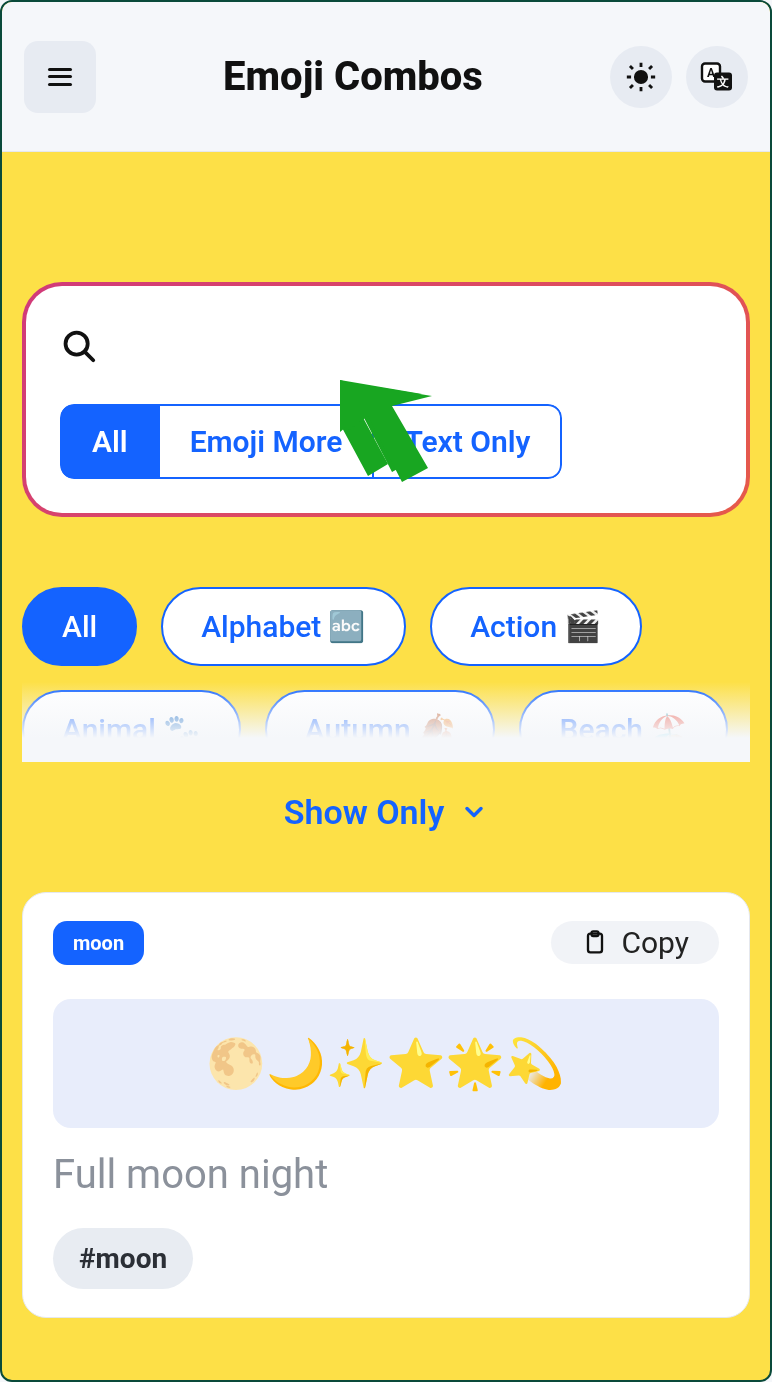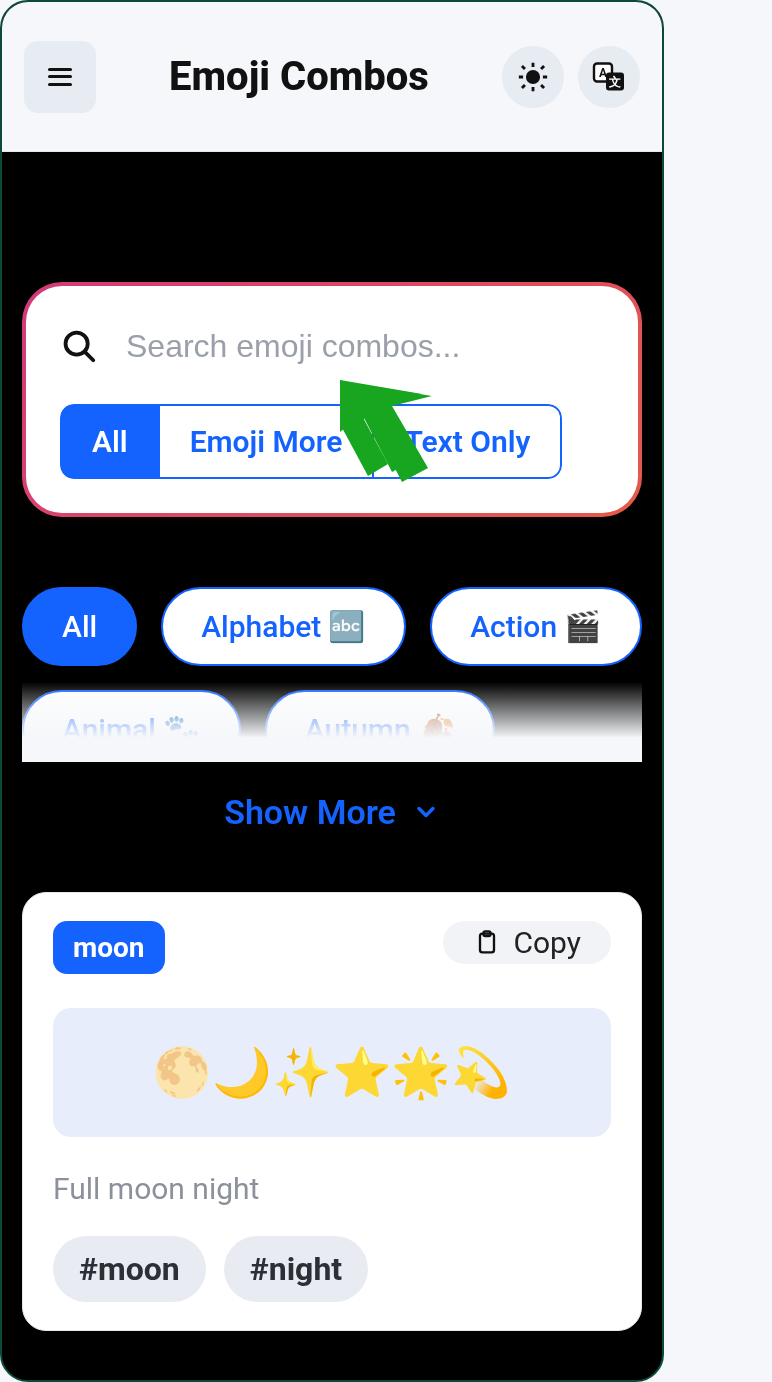--- a/index.html
+++ b/index.html
@@ -1,17 +1,17 @@
 <!DOCTYPE html>
 <html><head>
 <meta charset="utf-8">
 <style>
   * { box-sizing: border-box; margin: 0; padding: 0; }
   html, body { width: 772px; height: 1382px; font-family: -apple-system, BlinkMacSystemFont, "Segoe UI", Roboto, sans-serif; background: #f5f7fa; }
-  .app { width: 664px; height: 1382px; background: #000000; border: 2px solid #0a4a3a; border-radius: 28px; overflow: hidden; position: relative; }
+  .app { width: 772px; height: 1382px; background: #fde047; border: 2px solid #0a4a3a; border-radius: 12px; overflow: hidden; position: relative; }
 
   
   .header {
     display: flex; align-items: center; justify-content: space-between;
     padding: 18px 22px 18px 22px; height: 150px;
     border-bottom: 1px solid #e5e8ee; background: #f5f7fa;
   }
   .menu-btn {
     width: 72px; height: 72px; background: #e7ebf2; border-radius: 14px;
     display: flex; align-items: center; justify-content: center; cursor: pointer;
@@ -71,35 +71,35 @@
     margin-top: 30px; color:#1463ff; font-size: 34px; font-weight:600; cursor:pointer;
   }
 
   
   .combo-card {
     margin: 60px 20px 0 20px; background:#fff; border:1px solid #e5e8ee;
     border-radius: 24px; padding: 28px 30px;
   }
   .combo-top { display:flex; justify-content:space-between; align-items:flex-start; }
   .badge {
-    background:#1463ff; color:#fff; font-size:28px; font-weight:700;
+    background:#1463ff; color:#fff; font-size:20px; font-weight:700;
     padding: 10px 20px; border-radius: 14px;
   }
   .copy-btn {
     display:flex; align-items:center; gap:12px; background:#f1f3f7;
     border-radius: 999px; padding: 4px 30px; font-size:30px; color:#222; cursor:pointer;
   }
   .emoji-box {
     margin-top: 34px; background:#e8edfb; border-radius: 18px;
     padding: 36px 20px; text-align:center; font-size: 48px;
   }
-  .desc { margin-top: 34px; color:#8b919b; font-size: 30px; }
+  .desc { margin-top: 23px; color:#8b919b; font-size: 40px; }
   .tags { margin-top: 30px; display:flex; gap:18px; }
   .tag {
-    background:#e8ecf2; color:#2b2f36; font-size:32px; font-weight:700;
+    background:#e8ecf2; color:#2b2f36; font-size:28px; font-weight:700;
     padding: 14px 26px; border-radius: 999px; cursor:pointer;
   }
 
   
   .cursor-arrow {
     position:absolute; left: 330px; top: 370px; pointer-events:none;
   }
 </style>
 </head>
 <body>
@@ -139,63 +139,61 @@
       </div>
     </div>
   </div>
 
   <div class="search-card">
     <div class="search-row">
       <svg width="38" height="38" viewBox="0 0 24 24" fill="none" stroke="#111" stroke-width="2.4" stroke-linecap="round">
         <circle cx="10.5" cy="10.5" r="7"></circle>
         <line x1="16" y1="16" x2="21" y2="21"></line>
       </svg>
-      <input class="search-input" type="text" placeholder="Search emoji combos..." style="">
     </div>
     <div class="seg">
       <div class="seg-btn active">All</div>
       <div class="seg-btn">Emoji More</div>
       <div class="seg-btn">Text Only</div>
     </div>
   </div>
 
   <div class="cats-wrap">
     <div class="cats">
       <div class="chip active">All</div>
       <div class="chip">Alphabet 🔤</div>
       <div class="chip">Action 🎬</div>
       <div class="chip">Animal 🐾</div>
       <div class="chip">Autumn 🍂</div>
       <div class="chip">Beach 🏖️</div>
     </div>
     <div class="cats-fade"></div>
   </div>
   <div class="show-more">
-    <span>Show More</span>
+    <span>Show Only</span>
     <svg width="28" height="28" viewBox="0 0 24 24" fill="none" stroke="#1463ff" stroke-width="3" stroke-linecap="round" stroke-linejoin="round">
       <polyline points="6 9 12 15 18 9"></polyline>
     </svg>
   </div>
 
   <div class="combo-card">
     <div class="combo-top">
       <div class="badge">moon</div>
       <div class="copy-btn">
         <svg width="28" height="28" viewBox="0 0 24 24" fill="none" stroke="#111" stroke-width="2" stroke-linecap="round" stroke-linejoin="round">
           <rect x="6" y="4" width="12" height="16" rx="2"></rect>
           <rect x="9" y="2" width="6" height="4" rx="1.5"></rect>
         </svg>
         <span>Copy</span>
       </div>
     </div>
     <div class="emoji-box">🌕🌙✨⭐🌟💫</div>
     <div class="desc">Full moon night</div>
     <div class="tags">
       <div class="tag">#moon</div>
-      <div class="tag">#night</div>
     </div>
   </div>
 
   <svg class="cursor-arrow" width="120" height="140" viewBox="0 0 120 140">
     <g fill="#18a621">
       <polygon points="8,8 60,24 28,40 56,92 36,104 8,52 8,8" transform="translate(0,0)"></polygon>
       <polygon points="8,8 8,60 30,42 60,100 82,88 50,30 90,22"></polygon>
     </g>
     <path d="M14 10 L14 60 L36 44 L70 110 L96 96 L60 34 L100 24 Z" fill="#18a621"></path>
   </svg>

